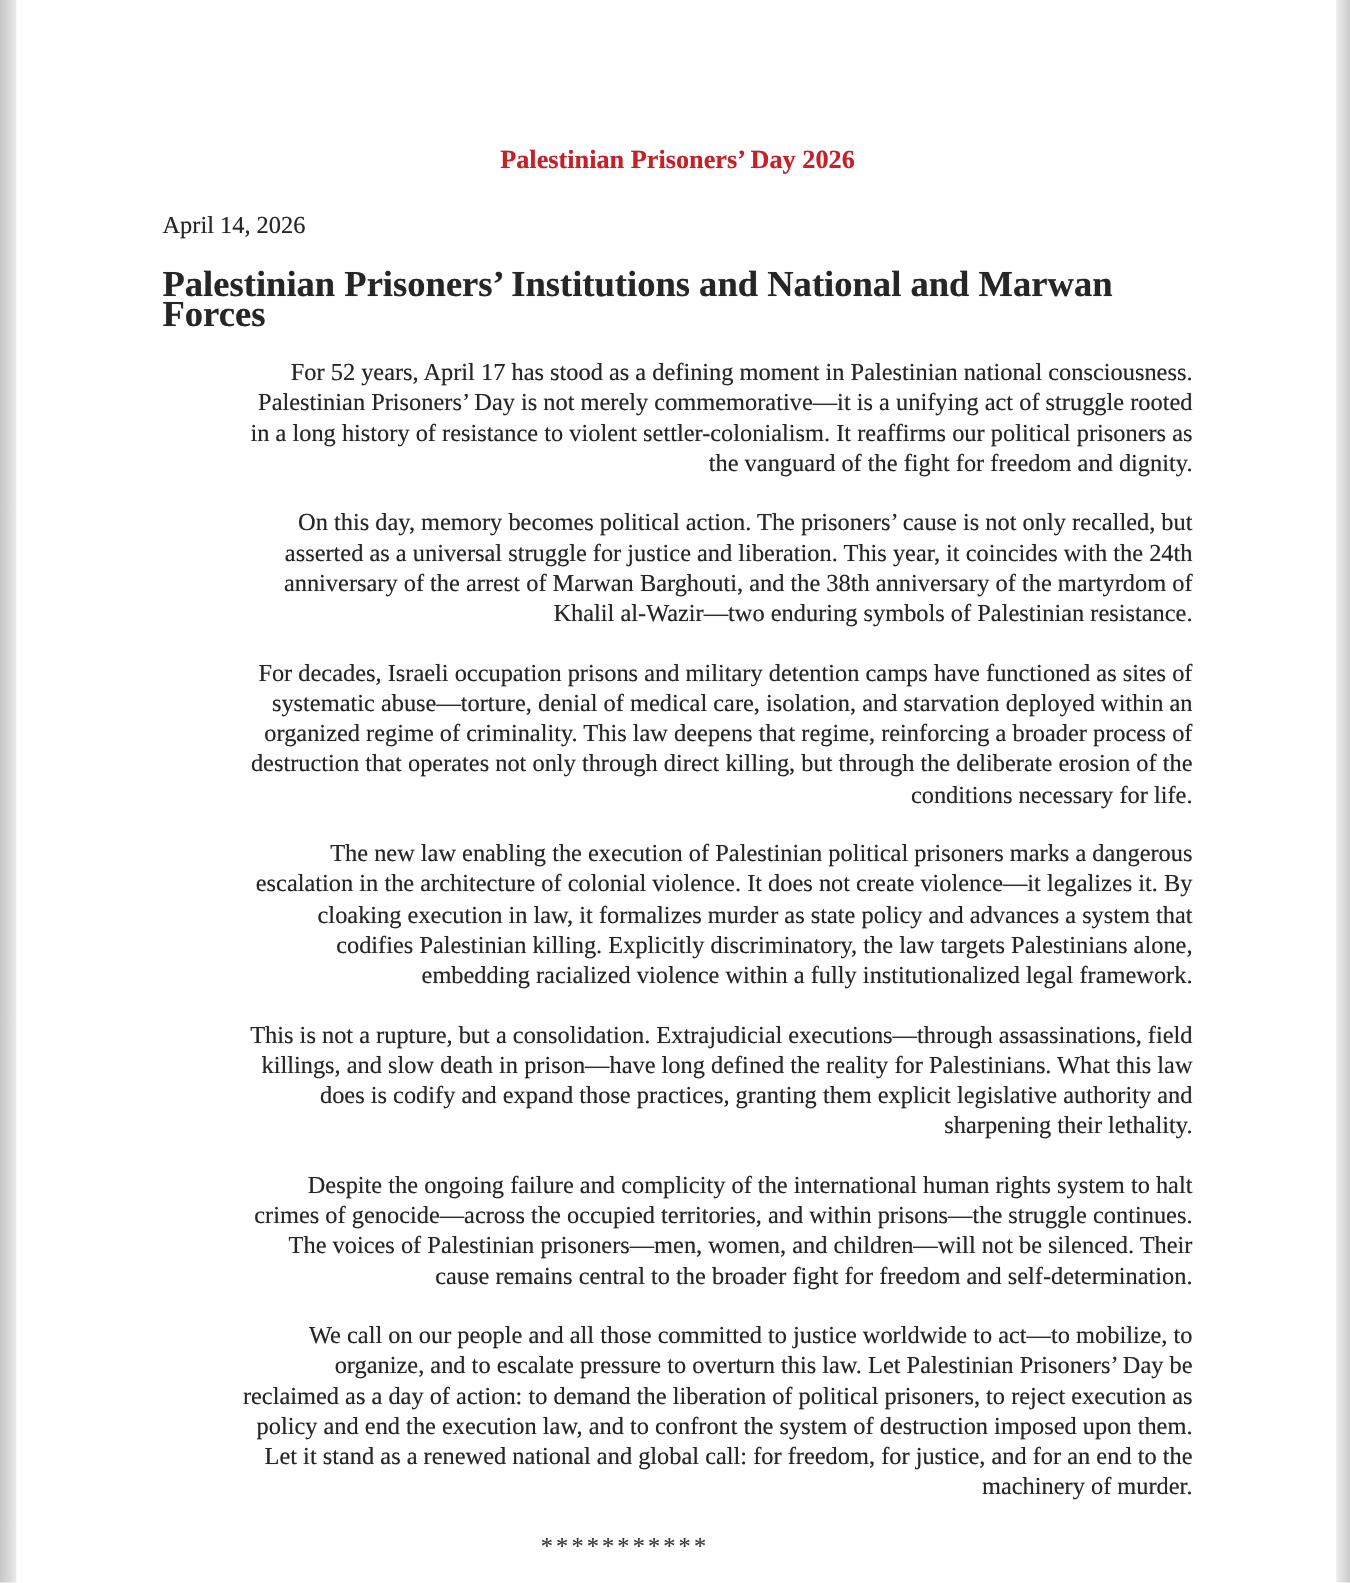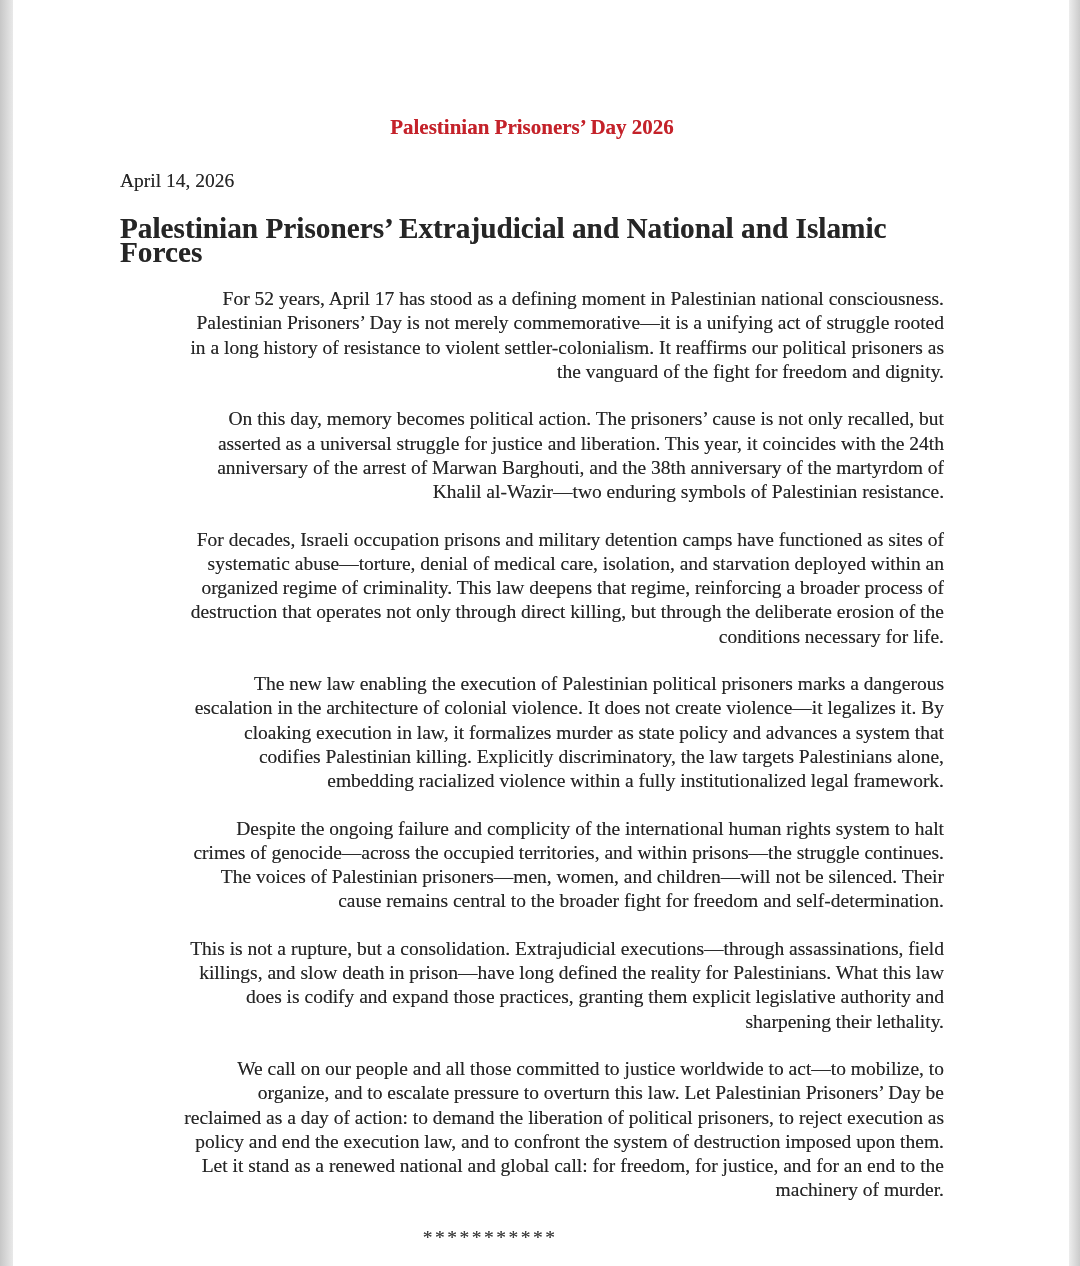--- a/index.html
+++ b/index.html
@@ -26,21 +26,21 @@
     width: 13px;
     background: linear-gradient(to right, #c7c7c7, #e9e9e9);
   }
   .scan-edge-right {
     right: 0;
     width: 11px;
     background: linear-gradient(to left, #cbcbcb, #ededed);
   }
   .content {
     position: absolute;
-    left: 120px;
+    left: 130px;
     top: 115px;
     width: 824px;
     font-size: 19.5px;
     line-height: 24.3px;
     text-shadow: 0 0 0.6px rgba(45,45,45,0.55);
   }
   .doc-title {
     font-size: 21px;
     line-height: 24.3px;
     font-weight: bold;
@@ -72,47 +72,47 @@
 </style>
 </head>
 <body>
 
 <div class="scan-edge scan-edge-left"></div>
 <div class="scan-edge scan-edge-right"></div>
 
 <div class="content">
   <h1 class="doc-title">Palestinian Prisoners’ Day 2026</h1>
   <p class="date-line">April 14, 2026</p>
-  <h2 class="issuing-body">Palestinian Prisoners’ Extrajudicial and National and Islamic Forces</h2>
+  <h2 class="issuing-body">Palestinian Prisoners’ Institutions and National and Marwan Forces</h2>
   <p class="para">For 52 years, April 17 has stood as a defining moment in Palestinian national consciousness.
 Palestinian Prisoners’ Day is not merely commemorative—it is a unifying act of struggle rooted
 in a long history of resistance to violent settler-colonialism. It reaffirms our political prisoners as
 the vanguard of the fight for freedom and dignity.</p>
   <p class="para">On this day, memory becomes political action. The prisoners’ cause is not only recalled, but
 asserted as a universal struggle for justice and liberation. This year, it coincides with the 24th
 anniversary of the arrest of Marwan Barghouti, and the 38th anniversary of the martyrdom of
 Khalil al-Wazir—two enduring symbols of Palestinian resistance.</p>
   <p class="para">For decades, Israeli occupation prisons and military detention camps have functioned as sites of
 systematic abuse—torture, denial of medical care, isolation, and starvation deployed within an
 organized regime of criminality. This law deepens that regime, reinforcing a broader process of
 destruction that operates not only through direct killing, but through the deliberate erosion of the
 conditions necessary for life.</p>
   <p class="para">The new law enabling the execution of Palestinian political prisoners marks a dangerous
 escalation in the architecture of colonial violence. It does not create violence—it legalizes it. By
 cloaking execution in law, it formalizes murder as state policy and advances a system that
 codifies Palestinian killing. Explicitly discriminatory, the law targets Palestinians alone,
 embedding racialized violence within a fully institutionalized legal framework.</p>
+  <p class="para">This is not a rupture, but a consolidation. Extrajudicial executions—through assassinations, field
+killings, and slow death in prison—have long defined the reality for Palestinians. What this law
+does is codify and expand those practices, granting them explicit legislative authority and
+sharpening their lethality.</p>
   <p class="para">Despite the ongoing failure and complicity of the international human rights system to halt
 crimes of genocide—across the occupied territories, and within prisons—the struggle continues.
 The voices of Palestinian prisoners—men, women, and children—will not be silenced. Their
 cause remains central to the broader fight for freedom and self-determination.</p>
-  <p class="para">This is not a rupture, but a consolidation. Extrajudicial executions—through assassinations, field
-killings, and slow death in prison—have long defined the reality for Palestinians. What this law
-does is codify and expand those practices, granting them explicit legislative authority and
-sharpening their lethality.</p>
   <p class="para">We call on our people and all those committed to justice worldwide to act—to mobilize, to
 organize, and to escalate pressure to overturn this law. Let Palestinian Prisoners’ Day be
 reclaimed as a day of action: to demand the liberation of political prisoners, to reject execution as
 policy and end the execution law, and to confront the system of destruction imposed upon them.
 Let it stand as a renewed national and global call: for freedom, for justice, and for an end to the
 machinery of murder.</p>
   <p class="end-separator">***********</p>
 </div>
 
 </body></html>

